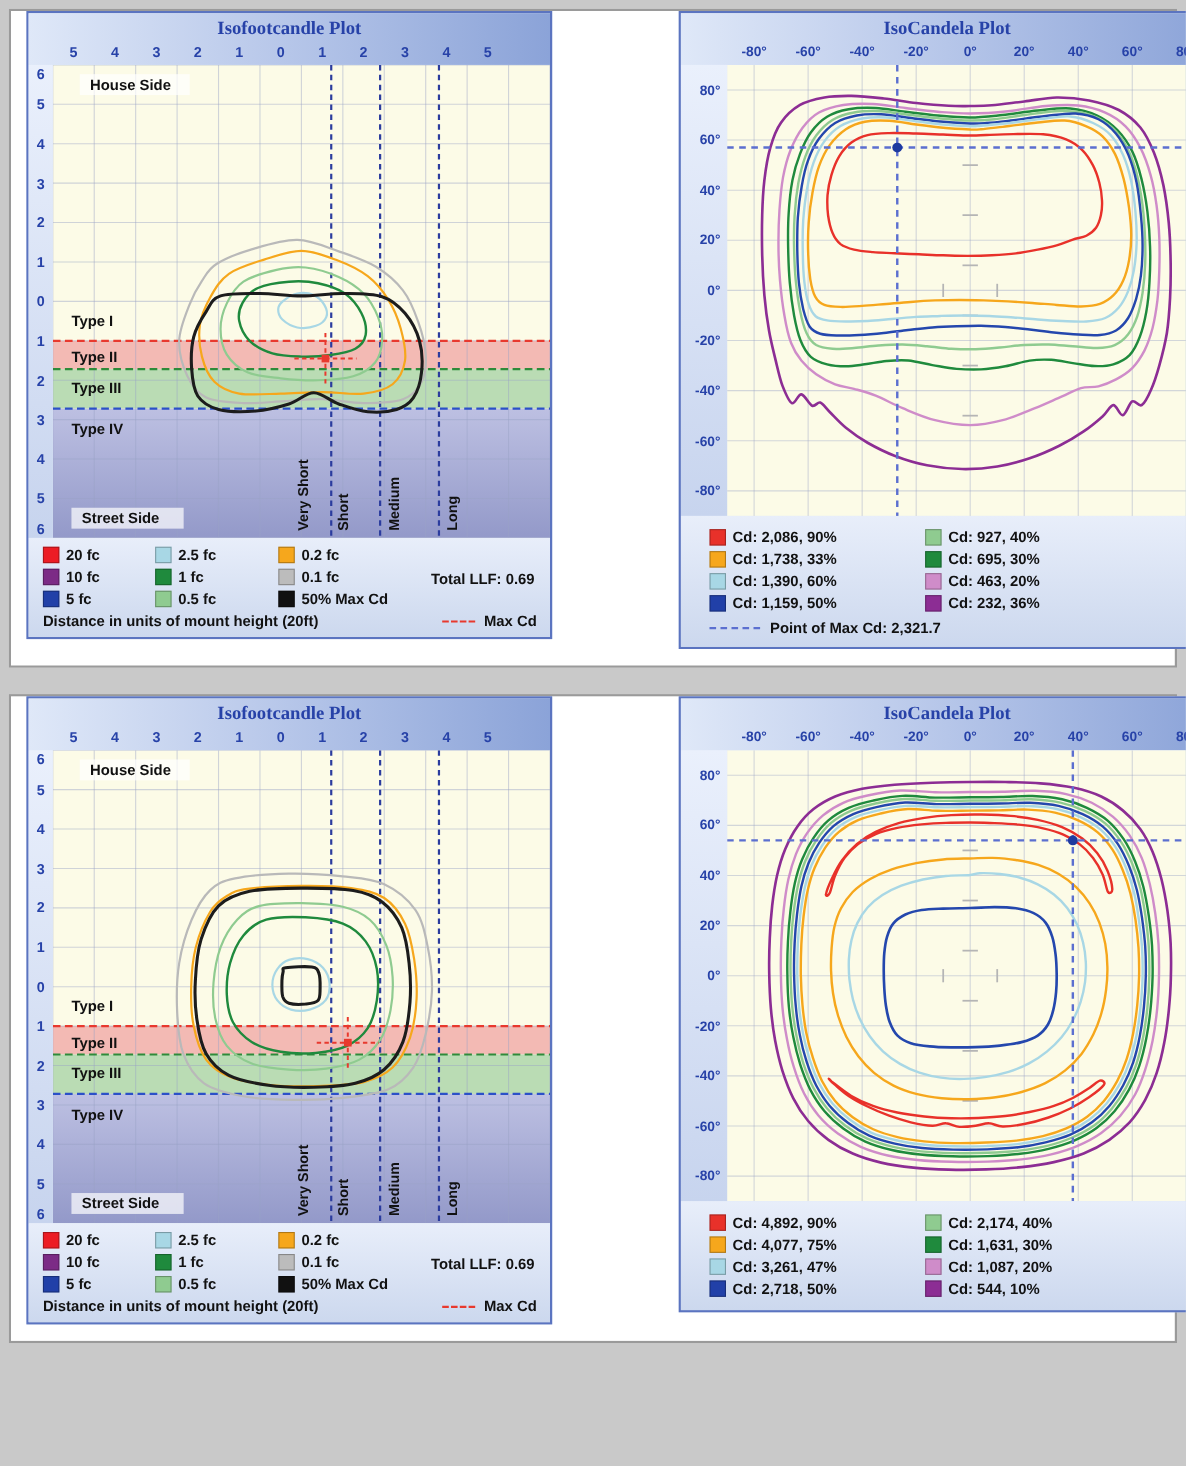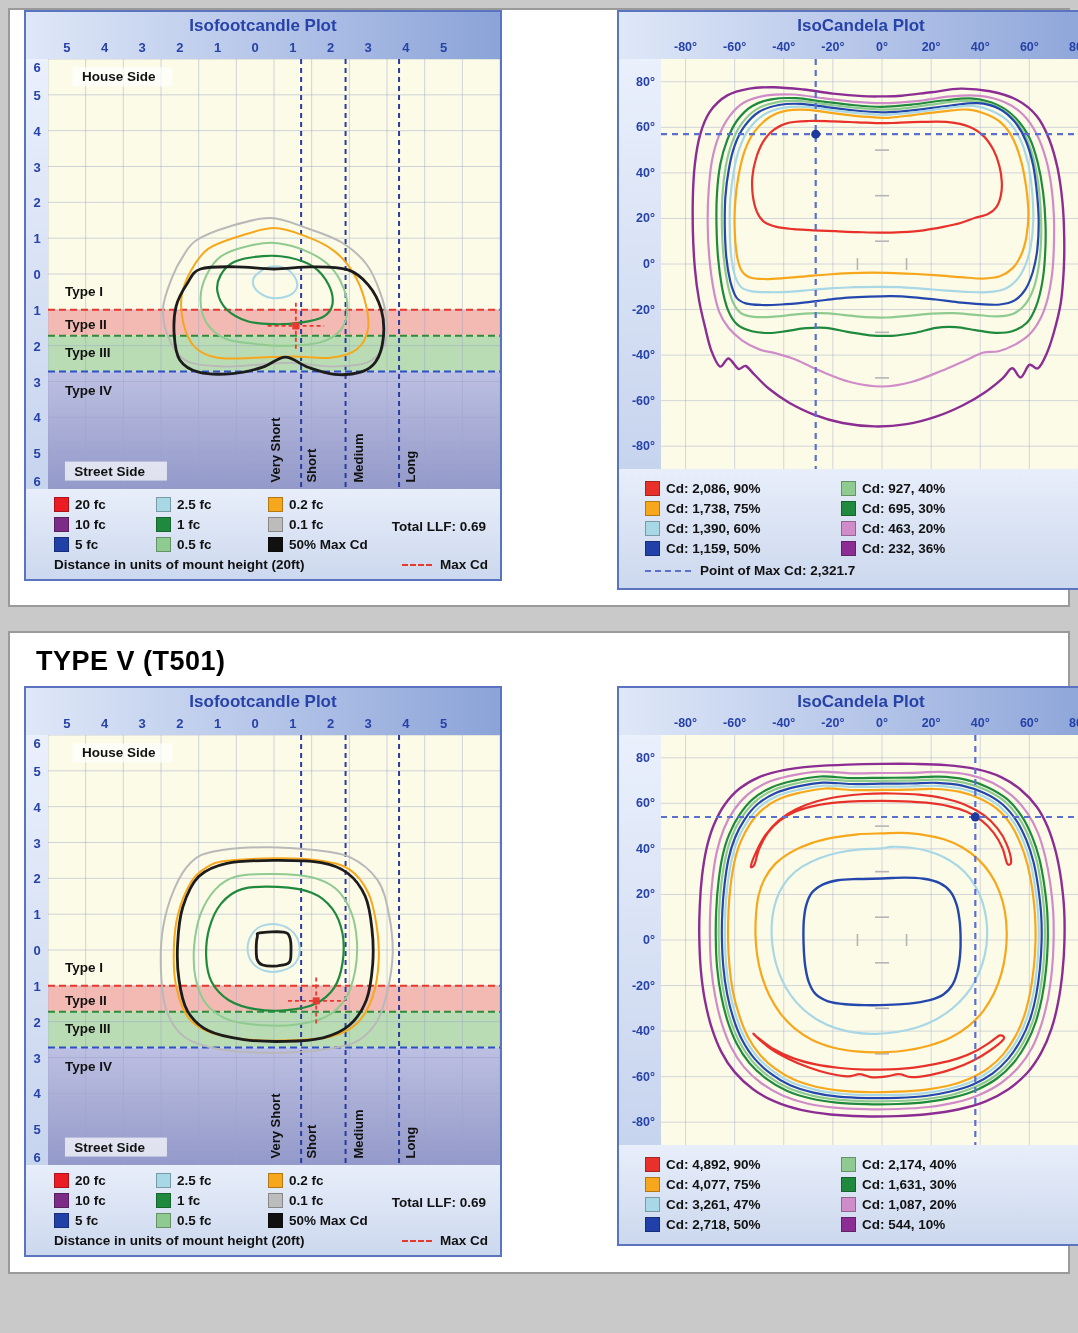--- a/index.html
+++ b/index.html
@@ -5,36 +5,36 @@
   html,body{margin:0;padding:0;}
   body{width:1078px;height:1333px;background:#c9c9c9;font-family:"Liberation Sans",sans-serif;overflow:hidden;}
   .wrap{padding:8px;}
   .panel{background:#ffffff;border:2px solid #9a9a9a;margin-bottom:24px;}
   .panel-title{font-size:27px;font-weight:bold;color:#000;padding:13px 0 9px 26px;letter-spacing:.5px;}
   .plots{display:flex;align-items:flex-start;padding-left:14px;padding-bottom:15px;gap:70px;}
   .plotbox{border:2px solid #5b74c0;background:#dce6f6;}
   .ifc{width:478px;}
   .icd{width:490px;margin-left:45px;}
   .box-header{background:linear-gradient(90deg,#dfe8f8 0%,#b6c6e9 50%,#8ba3d8 100%);}
-  .box-title{text-align:center;font-weight:bold;font-size:17px;color:#2742a8;padding-top:4px;height:24px;}
+  .box-title{text-align:center;font-weight:bold;font-size:17px;color:#2742a8;padding-top:4px;height:24px;font-family:Liberation Serif, serif;}
   .xticks{position:relative;height:19px;}
   .ifc .xticks{margin-left:22px;width:452px;}
   .icd .xticks{margin-left:42px;width:442px;}
   .tick{position:absolute;transform:translateX(-50%);font-weight:bold;color:#2742a8;font-size:13px;white-space:nowrap;top:0;}
   .icd .tick{font-size:12.5px;}
   .box-body{display:flex;}
   .yaxis{position:relative;background:linear-gradient(180deg,#eaf0fc,#c7d4ee);}
   .ifc .yaxis{width:22px;height:430px;}
   .icd .yaxis{width:42px;height:410px;}
   .ytick{position:absolute;font-weight:bold;color:#2742a8;font-size:13px;}
   .ifc .ytick{left:50%;transform:translate(-50%,-50%);}
   .icd .ytick{right:6px;transform:translateY(-50%);font-size:12.5px;}
   .plotarea{line-height:0;text-decoration:underline;}
   .legend{position:relative;background:linear-gradient(180deg,#e8eefa,#ccd8ee);font-size:13.5px;font-weight:bold;color:#111;}
-  .ifc .legend{padding:5px 8px 7px 28px;}
+  .ifc .legend{padding:5px 8px 7px 13px;}
   .icd .legend{padding:9px 8px 10px 26px;}
   .ifc .legend-items{display:grid;grid-template-columns:102px 112px 172px;grid-auto-rows:20px;align-items:center;}
   .icd .legend-items{display:grid;grid-template-columns:196px 1fr;grid-template-rows:repeat(4,20px);grid-auto-flow:column;align-items:center;}
   .li{display:flex;align-items:center;gap:6px;white-space:nowrap;}
   .li i{width:13px;height:13px;display:inline-block;border:1px solid rgba(0,0,0,.28);flex:none;}
   .total-llf{position:absolute;right:14px;top:30px;}
   .legend-foot{display:flex;justify-content:space-between;align-items:center;margin-top:3px;padding-right:4px;}
   .maxcd{display:flex;align-items:center;gap:8px;}
   .dash{display:inline-block;width:30px;border-top:2.5px dashed #e8392e;height:0;}
   .maxline{display:flex;align-items:center;gap:9px;margin-top:5px;}
@@ -264,21 +264,21 @@
               </svg></div>
         </div>
         <div class="legend">
           <div class="legend-items">
               <span class="li">
                 <i style="background: rgb(232, 49, 42);"></i>
                 <span>Cd: 2,086, 90%</span>
               </span>
               <span class="li">
                 <i style="background: rgb(246, 167, 28);"></i>
-                <span>Cd: 1,738, 75%</span>
+                <span>Cd: 1,738, 33%</span>
               </span>
               <span class="li">
                 <i style="background: rgb(168, 215, 229);"></i>
                 <span>Cd: 1,390, 60%</span>
               </span>
               <span class="li">
                 <i style="background: rgb(33, 64, 168);"></i>
                 <span>Cd: 1,159, 50%</span>
               </span>
               <span class="li">
@@ -301,21 +301,20 @@
           <div class="maxline">
               <i class="bdash"></i>
               <span>Point of Max Cd: 2,321.7</span>
             </div>
         </div>
       </section>
     </div>
   </div>
 
   <div class="panel">
-    <div class="panel-title">TYPE V (T501)</div>
     <div class="plots">
       <section class="plotbox ifc">
         <div class="box-header">
           <div class="box-title">Isofootcandle Plot</div>
           <div class="xticks">
               <span class="tick" style="left: 18.8333px;">5</span>
               <span class="tick" style="left: 56.5px;">4</span>
               <span class="tick" style="left: 94.1667px;">3</span>
               <span class="tick" style="left: 131.833px;">2</span>
               <span class="tick" style="left: 169.5px;">1</span>

